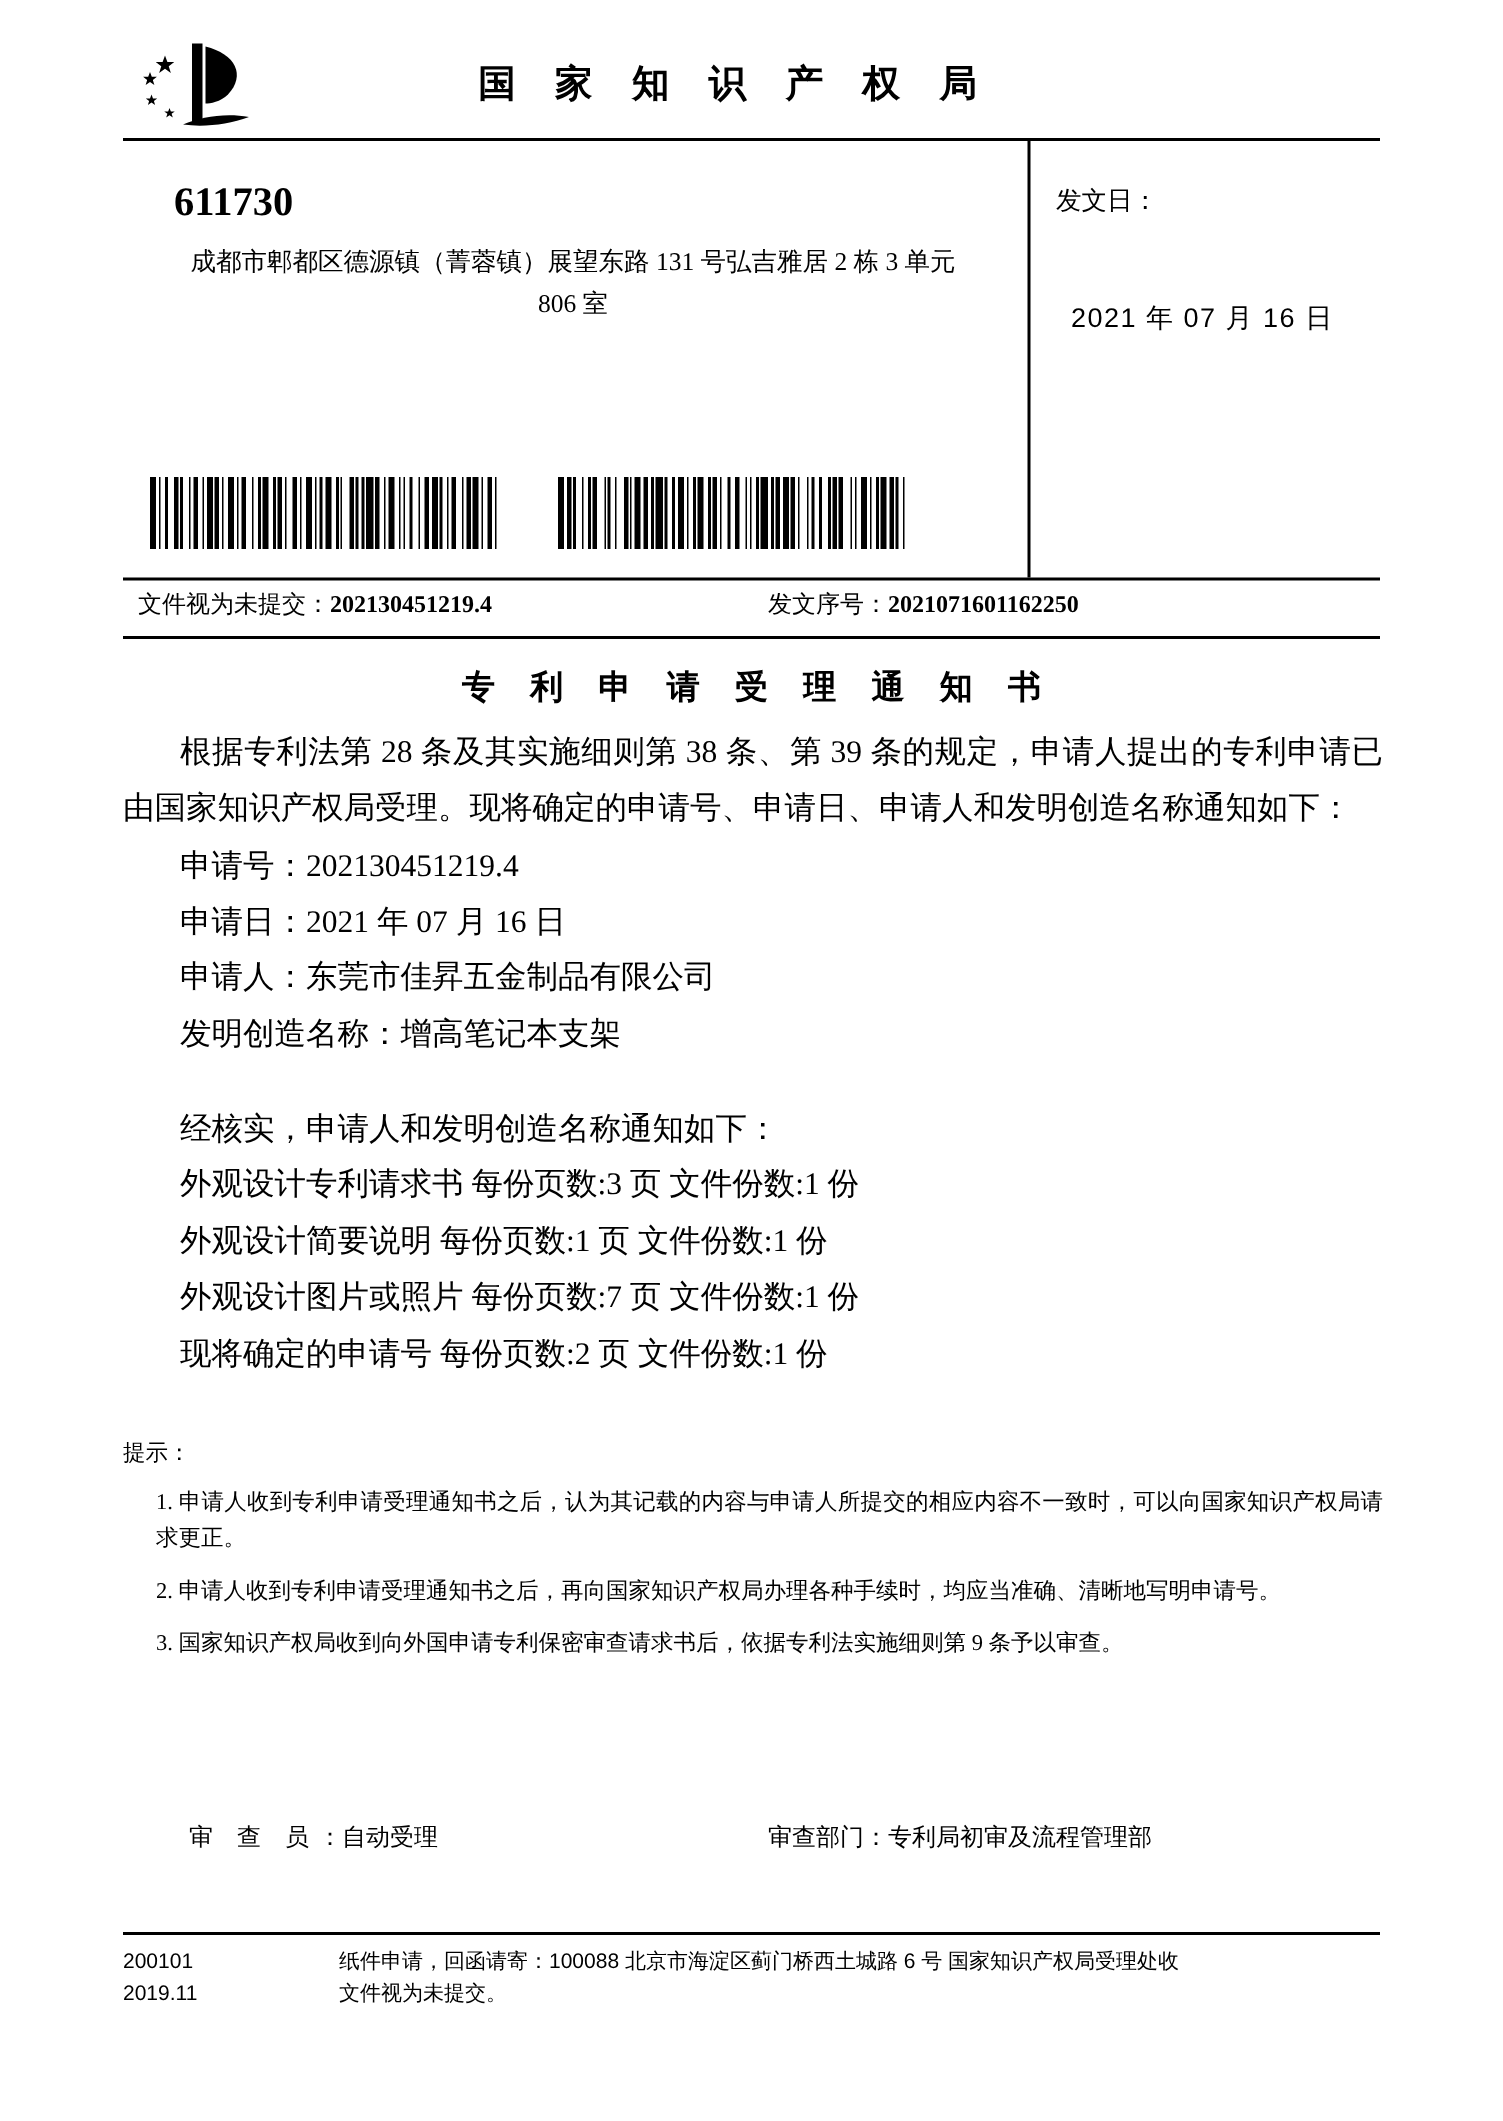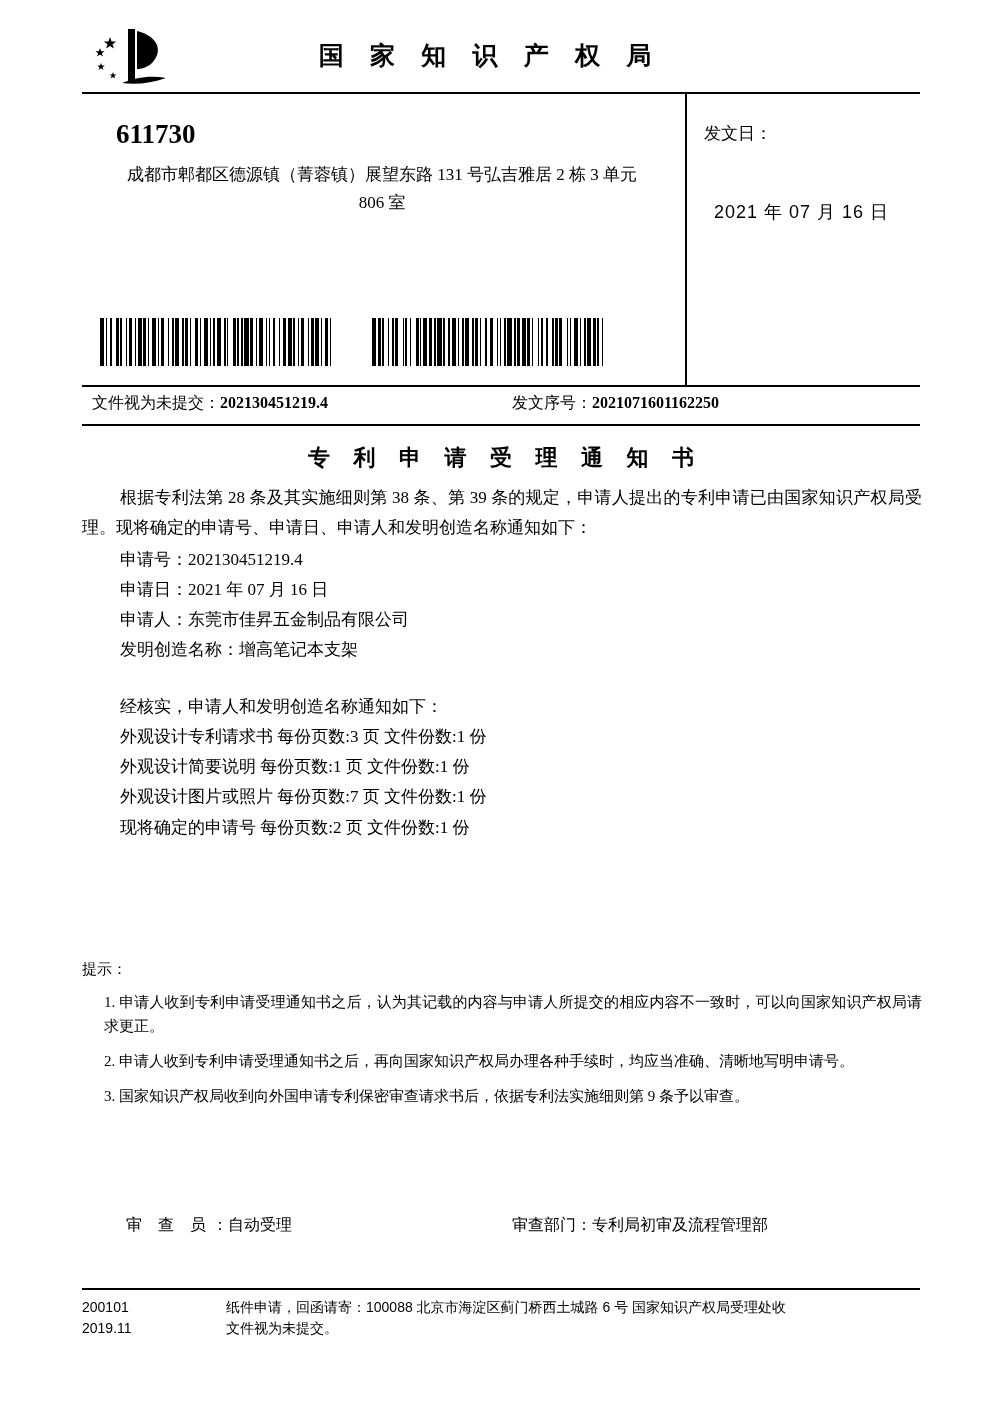--- a/index.html
+++ b/index.html
@@ -150,21 +150,21 @@
     padding-left: 9px;
     box-sizing: border-box;
   }
 
   
   .body-text {
     position: absolute;
     left: 82px;
     top: 483px;
     width: 840px;
-    font-size: 17px;
+    font-size: 21px;
     line-height: 1.75;
   }
   .para {
     text-indent: 38px;
     text-align: justify;
   }
   .field-list {
     margin-top: 2px;
     padding-left: 38px;
   }

